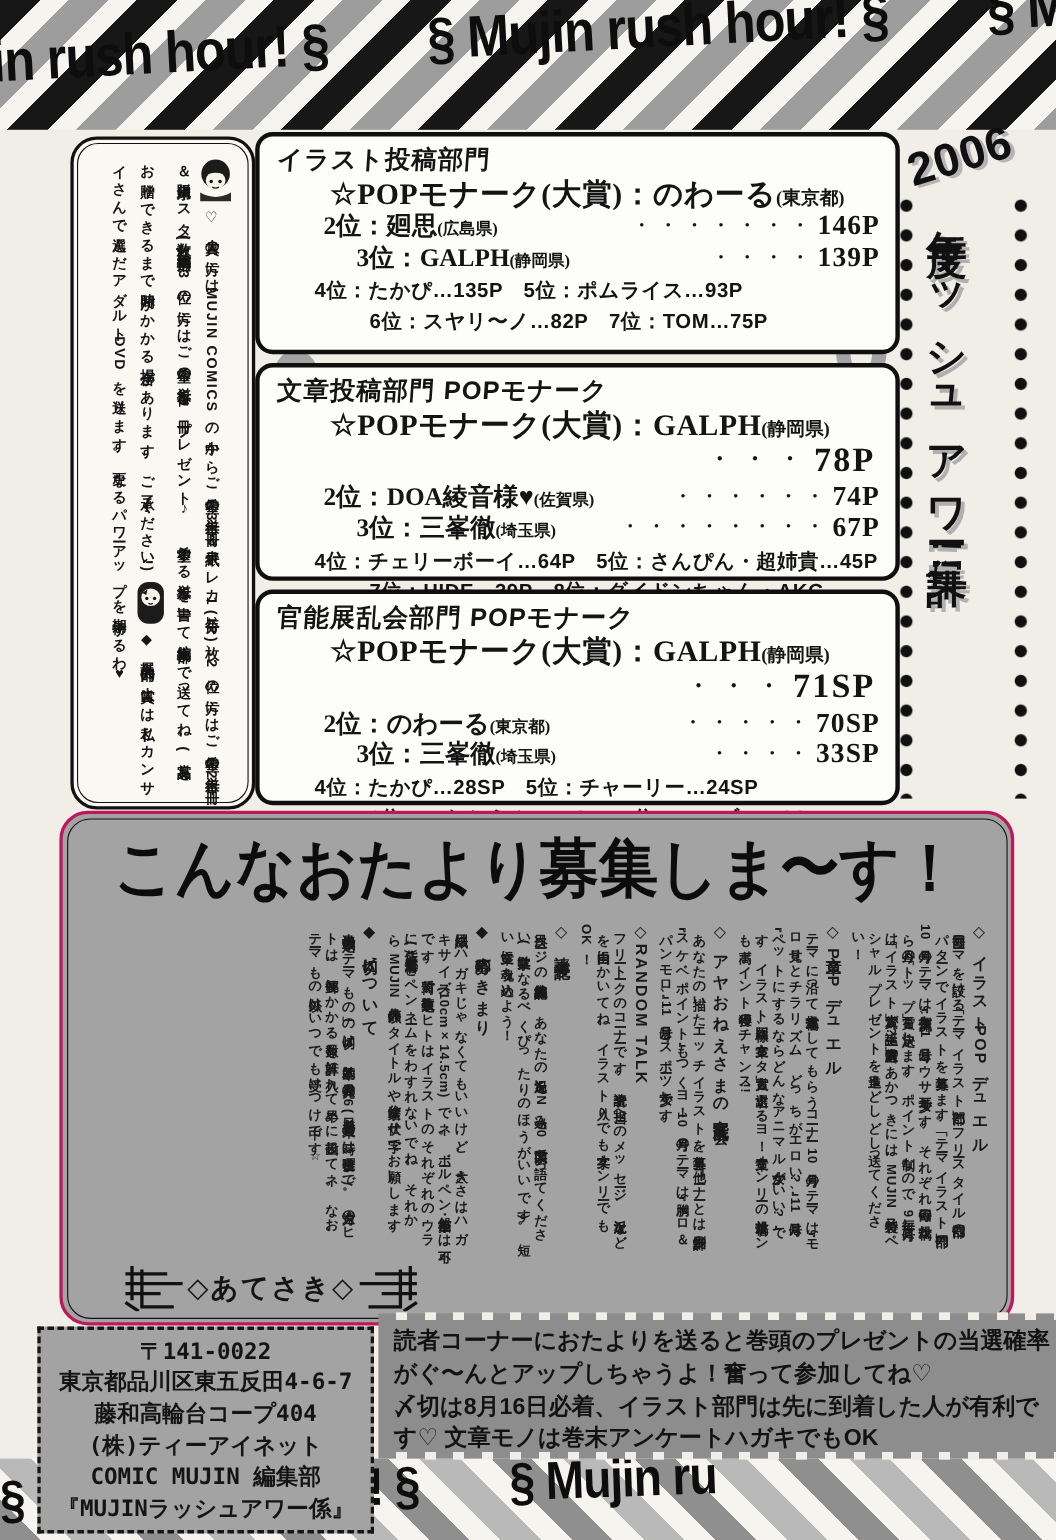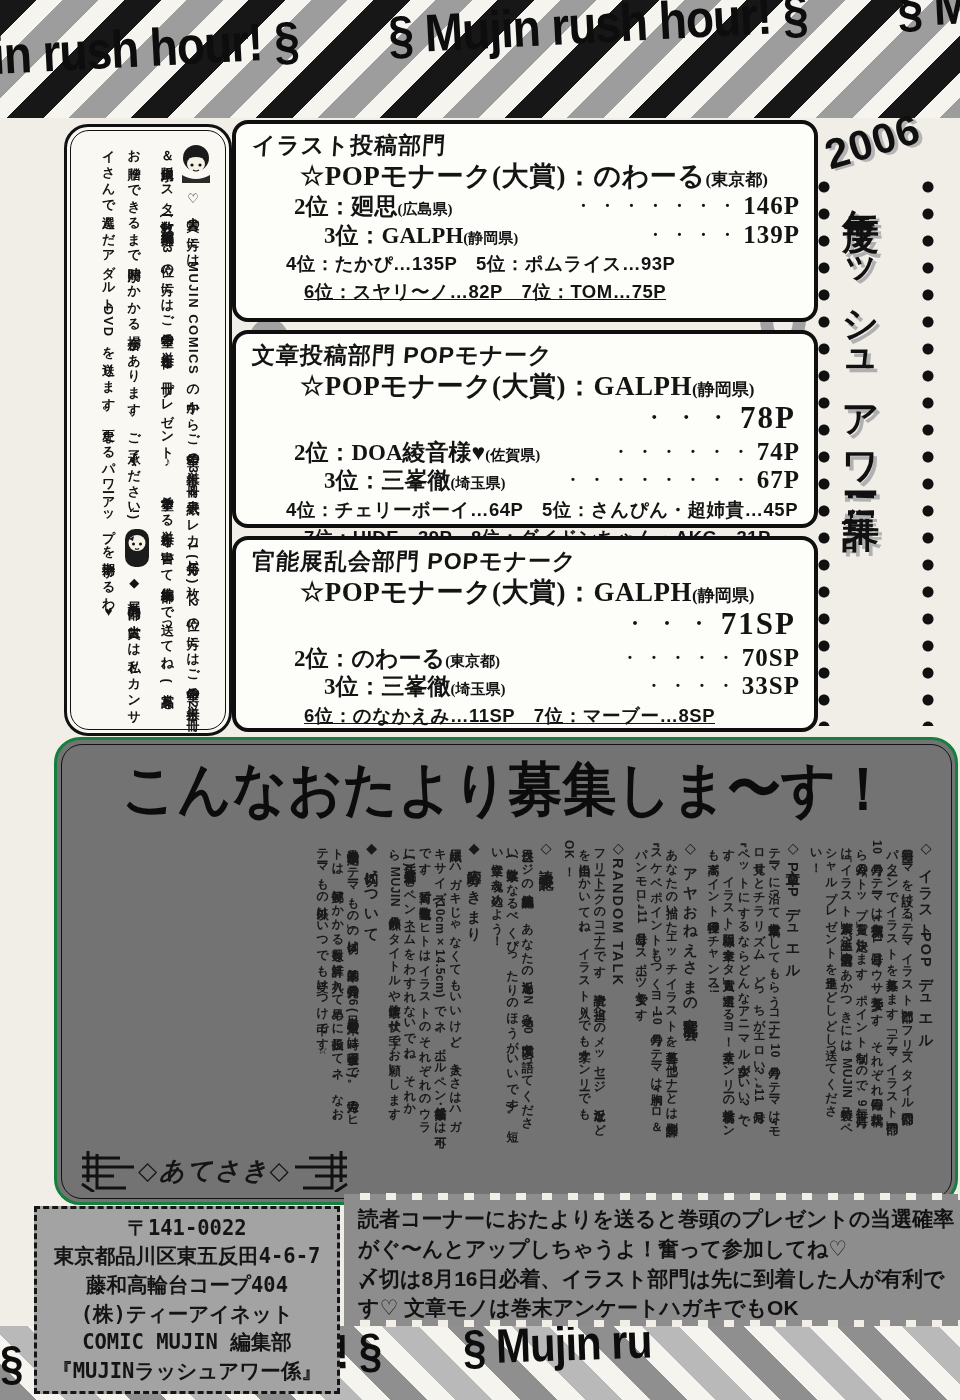--- a/index.html
+++ b/index.html
@@ -56,21 +56,21 @@
   .rb-ptsline .pts{font-family:"Liberation Serif","DejaVu Serif",serif;font-weight:900;font-size:31px;letter-spacing:2px;}
   .rb-rank{display:flex;align-items:baseline;justify-content:space-between;line-height:1.1;margin-top:1px;}
   .rb-rank .lab{font-family:"Liberation Serif","DejaVu Serif",serif;font-weight:900;font-size:23px;}
   .rb-rank .lab .origin{font-size:15px;font-weight:900;margin-top:25px;}
   .rb-rank .right .leader{font-size:16px;letter-spacing:8px;font-weight:900;vertical-align:3px;}
   .rb-rank .right .pts{font-family:"Liberation Serif","DejaVu Serif",serif;font-weight:900;font-size:25px;letter-spacing:1px;}
   .rb-rank.r2 .lab{margin-left:42px;}
   .rb-rank.r3 .lab{margin-left:72px;}
   .rb-minor{font-size:18.5px;font-weight:700;letter-spacing:0.5px;margin-top:3px;}
   .rb-minor.m1{margin-left:34px;}
-  .rb-minor.m2{margin-left:52px;text-decoration:underline;}
+  .rb-minor.m2{margin-left:84px;}
   
   .chain{
     position:absolute;width:46px;height:66px;border:13px solid #a2a2a2;
     border-radius:50%;z-index:1;box-sizing:border-box;background:transparent;
   }
   
   .side-banner{position:absolute;left:808px;top:116px;width:150px;height:616px;}
   .side-year{
     position:absolute;left:16px;top:2px;font-size:42px;font-weight:900;
     transform:rotate(-17deg);letter-spacing:1px;color:#101010;
@@ -84,41 +84,41 @@
   .dots-col.left{left:8px;}
   .dots-col.right{left:112px;}
   .side-title{
     position:absolute;left:34px;top:64px;height:545px;
     writing-mode:vertical-rl;font-size:37px;font-weight:900;letter-spacing:5px;
     color:#111;text-shadow:3.5px 3.5px 0 #b0b0b0;line-height:1;
   }
   
   .recruit-panel{
     position:absolute;left:54px;top:737px;width:862px;height:462px;
-    border:3px solid #15803d;border-radius:26px;background:#737373;z-index:2;padding-left:36px;
+    border:3px solid #be185d;border-radius:26px;background:#a3a3a3;z-index:2;
   }
   .recruit-panel .inner{position:absolute;inset:3.5px;border:1.5px solid #111;border-radius:21px;}
   .panel-title{
     position:absolute;top:14px;left:0;right:0;text-align:center;
     font-size:54px;font-weight:900;letter-spacing:0px;color:#0c0c0c;
     transform:scaleY(1.08);white-space:nowrap;
   }
   .panel-body{
     position:absolute;top:100px;left:18px;right:18px;height:292px;
     writing-mode:vertical-rl;font-size:12px;line-height:1.27;letter-spacing:0.6px;
     font-weight:600;color:#191919;
   }
   .panel-body section{margin-left:6px;}
   .panel-body h3{
     margin:0 2px 0 2px;font-size:14.5px;font-weight:900;letter-spacing:2px;
   }
   .panel-body p{margin:0;}
   .atesaki{
-    position:absolute;left:23px;bottom:6px;width:312px;height:52px;
-    display:flex;align-items:center;justify-content:flex-start;font-style:italic;
+    position:absolute;left:12px;bottom:6px;width:312px;height:52px;
+    display:flex;align-items:center;justify-content:flex-end;
   }
   .atesaki .label{font-size:25px;font-weight:900;letter-spacing:2px;white-space:nowrap;}
   .corner-orn{width:58px;height:44px;flex:0 0 auto;}
   .corner-orn.right{transform:scaleX(-1);}
   
   .address-box{
     position:absolute;left:34px;top:1206px;width:306px;height:188px;
     border:3px dashed #161616;background:#a3a3a3;z-index:3;box-sizing:border-box;
     display:flex;flex-direction:column;justify-content:center;gap:3px;
     text-align:center;font-family:"DejaVu Sans Mono","Liberation Mono",monospace;
@@ -213,20 +213,21 @@
     <div class="rb-grand"><span>☆POPモナーク(大賞)：GALPH</span><span class="origin">(静岡県)</span></div>
     <div class="rb-ptsline"><span class="leader">・・・</span><span class="pts">71SP</span></div>
     <div class="rb-rank r2">
       <span class="lab"><span>2位：のわーる</span><span class="origin">(東京都)</span></span>
       <span class="right"><span class="leader">・・・・・</span><span class="pts">70SP</span></span>
     </div>
     <div class="rb-rank r3">
       <span class="lab"><span>3位：三峯徹</span><span class="origin">(埼玉県)</span></span>
       <span class="right"><span class="leader">・・・・</span><span class="pts">33SP</span></span>
     </div>
+    <div class="rb-minor m1">4位：たかぴ…28SP　5位：チャーリー…24SP</div>
     <div class="rb-minor m2">6位：のなかえみ…11SP　7位：マーブー…8SP</div>
   </div>
 
   <div class="side-banner">
     <div class="side-year">2006</div>
     <div class="dots-col left"></div>
     <div class="dots-col right"></div>
     <div class="side-title">年度ラッシュアワー集計!!</div>
   </div>
 

